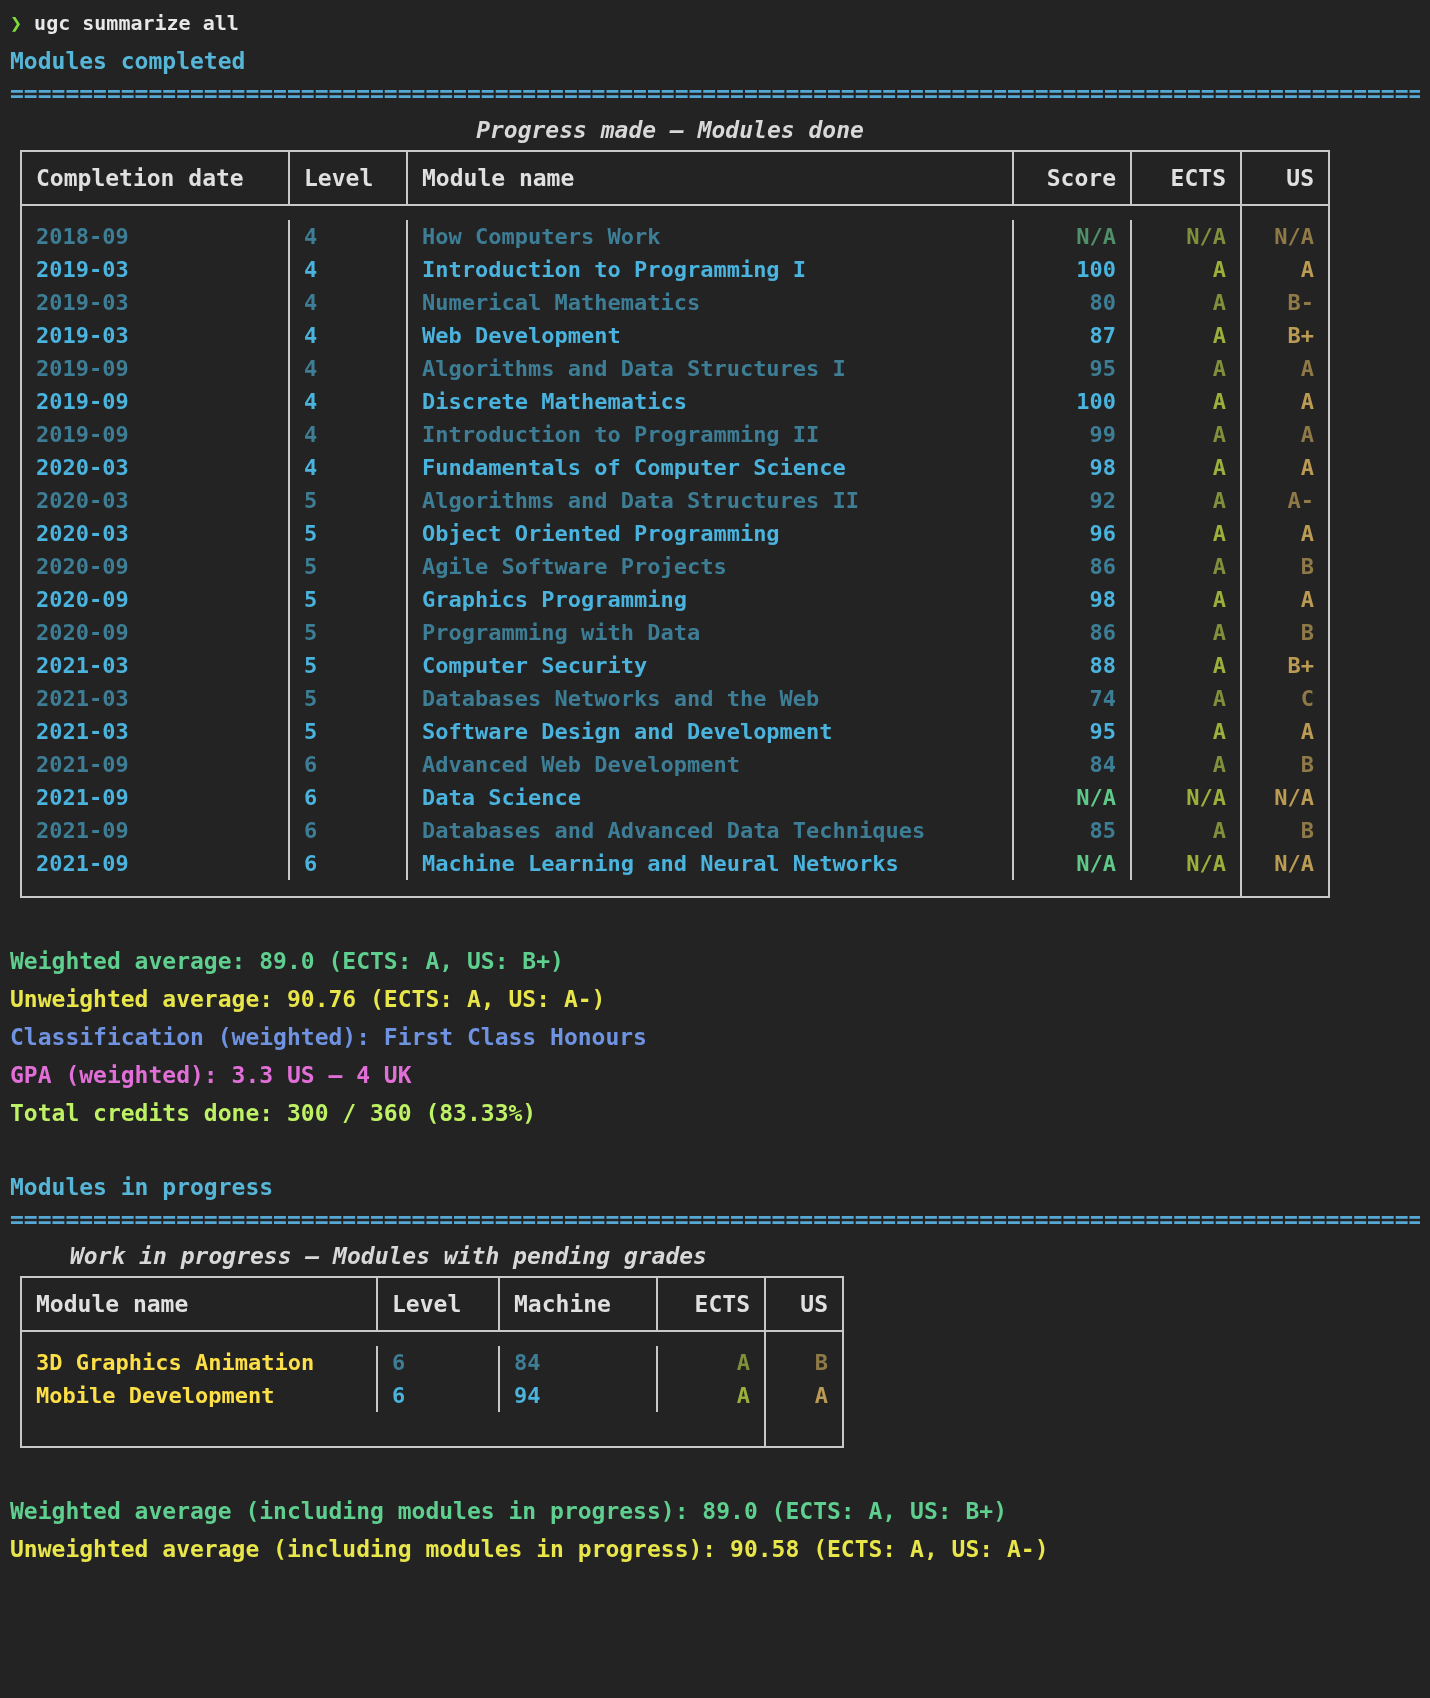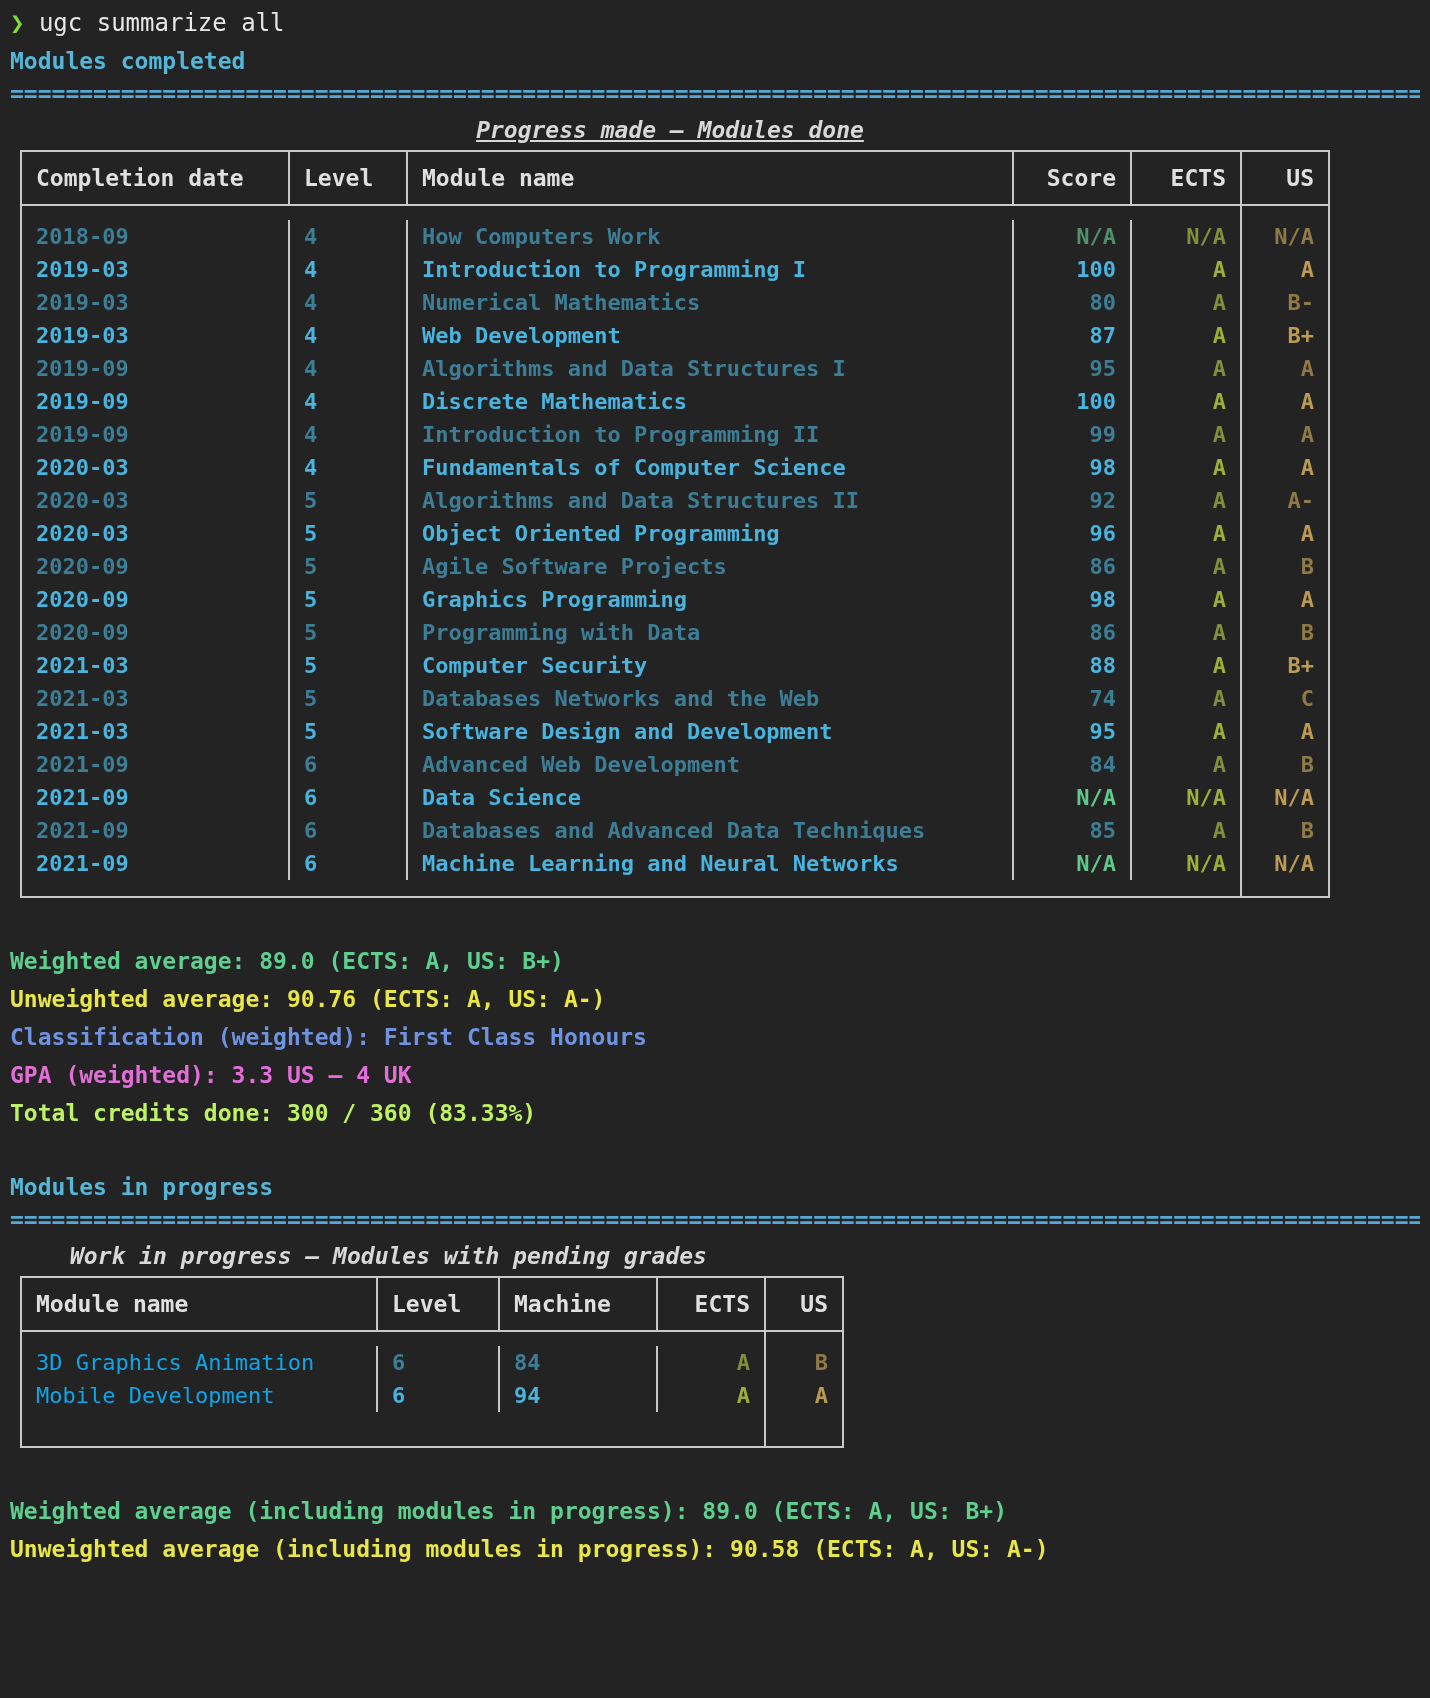--- a/index.html
+++ b/index.html
@@ -13,21 +13,21 @@
     font-family: "DejaVu Sans Mono", "Liberation Mono", monospace;
     font-size: 22px;
     line-height: 36px;
     color: #d6d6d6;
     padding: 4px 0 0 0;
     overflow: hidden;
   }
   .wrap { padding: 0 10px; }
 
   
-  .prompt-line { white-space: pre; font-weight: normal; font-size: 24px; line-height: 38px; }
+  .prompt-line { white-space: pre; font-weight: bold; font-size: 20px; line-height: 38px; }
   .prompt-caret { color: #7ddc3a; }
   .prompt-cmd { color: #e8e8e8; }
 
   .section-title {
     color: #56b6d8;
     font-weight: bold;
     font-size: 23px;
     line-height: 38px;
     white-space: pre;
   }
@@ -93,21 +93,21 @@
 
   
   .c-blue     { color: #4ab3de; font-weight: bold; }
   .c-blue-dim { color: #3d7e96; font-weight: bold; }
   .c-olive    { color: #9bb03a; font-weight: bold; }
   .c-olive-dim{ color: #7f8f3b; font-weight: bold; }
   .c-tan      { color: #bb9b53; font-weight: bold; }
   .c-tan-dim  { color: #8e7947; font-weight: bold; }
   .c-green    { color: #5fc98a; font-weight: bold; }
   .c-green-dim{ color: #4f8f69; font-weight: bold; }
-  .c-royal    { color: #0ea5e9; font-weight: normal; }
+  .c-royal    { color: #fde047; font-weight: bold; }
 
   
   .sum { white-space: pre; font-weight: bold; font-size: 23px; line-height: 38px; }
   .s-green  { color: #5fcf8f; }
   .s-yellow { color: #e9e64a; }
   .s-blue   { color: #6f93e0; }
   .s-magenta{ color: #e26fd8; }
   .s-cyan   { color: #bef264; }
   .sp-36 { height: 36px; }
   .sp-44 { height: 44px; }
@@ -115,21 +115,21 @@
 </head>
 <body>
 
 <div class="wrap">
 
   <div class="prompt-line"><span class="prompt-caret">❯</span> <span class="prompt-cmd">ugc summarize all</span></div>
 
   <div class="section-title">Modules completed</div>
   <div class="rule">=======================================================================================================</div>
 
-  <div class="table-caption cap-center" style="width:1320px;text-decoration:underline;">Progress made — Modules done</div>
+  <div class="table-caption cap-center" style="width:1320px;">Progress made — Modules done</div>
 
   <table class="tbl" id="tbl-completed">
     <colgroup>
       <col style="width:268px">
         <col style="width:118px">
         <col style="width:606px">
       <col style="width:118px">
         <col style="width:110px">
         <col style="width:86px">
     </colgroup>

